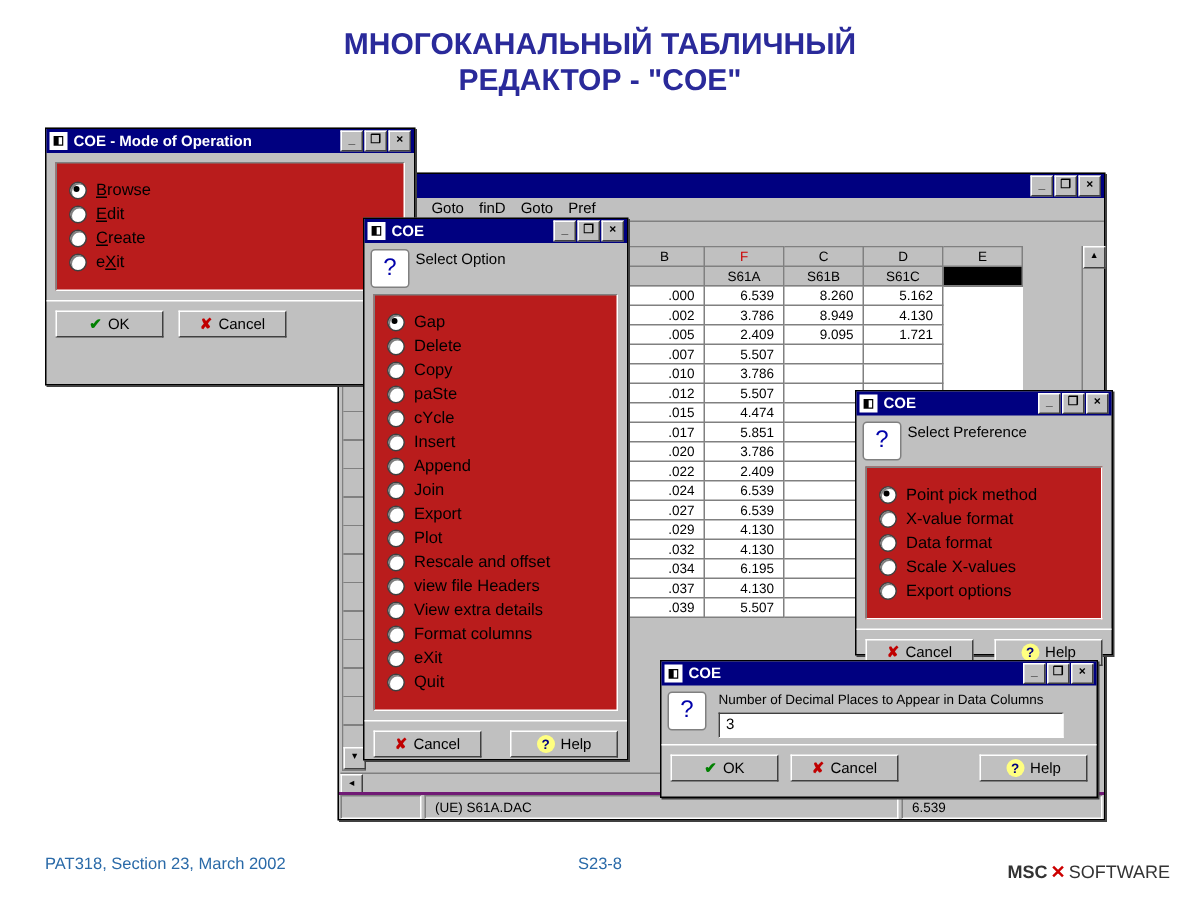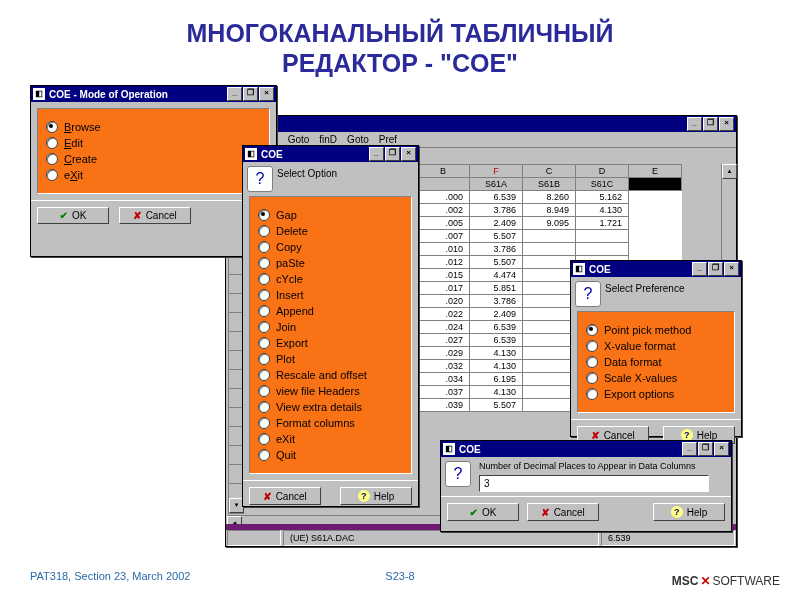--- a/index.html
+++ b/index.html
@@ -8,21 +8,21 @@
     background: #fff;
     width: 800px;
     height: 600px;
     position: relative;
     overflow: hidden;
   }
   .slide-title {
     text-align: center;
     color: #2a2a9a;
     font-weight: bold;
-    font-size: 25px;
+    font-size: 20px;
     line-height: 1.2;
     padding: 18px 0 10px 0;
   }
   .win {
     position: absolute;
     background: #c0c0c0;
     border: 1px solid #000;
     box-shadow: 1px 1px 0 #404040;
     font-family: "MS Sans Serif", Tahoma, Arial, sans-serif;
     font-size: 10px;
@@ -72,21 +72,21 @@
     border-bottom: 1px solid #808080;
   }
   .menubar span { color: #000; }
   .panel {
     margin: 6px;
     border-top: 1px solid #808080;
     border-left: 1px solid #808080;
     border-right: 1px solid #fff;
     border-bottom: 1px solid #fff;
     padding: 8px;
-    background: #f97316;
+    background: #b91c1c;
     text-align: center;
   }
   .radio-row {
     display: flex;
     align-items: center;
     margin: 4px 0;
     font-size: 11px;
   }
   .radio {
     width: 10px; height: 10px;
@@ -179,21 +179,21 @@
     background: #fff;
     border: 1px solid #808080;
     border-radius: 3px;
     margin: 4px;
   }
   .statusbar {
     position: absolute;
     bottom: 0; left: 0; right: 0;
     height: 16px;
     background: #c0c0c0;
-    border-top: 6px solid #701a75;
+    border-top: 2px solid #701a75;
     display: flex;
     font-size: 9px;
     align-items: center;
   }
   .statusbar > div {
     border: 1px solid #808080;
     border-right-color: #fff;
     border-bottom-color: #fff;
     padding: 1px 6px;
     margin: 1px;

